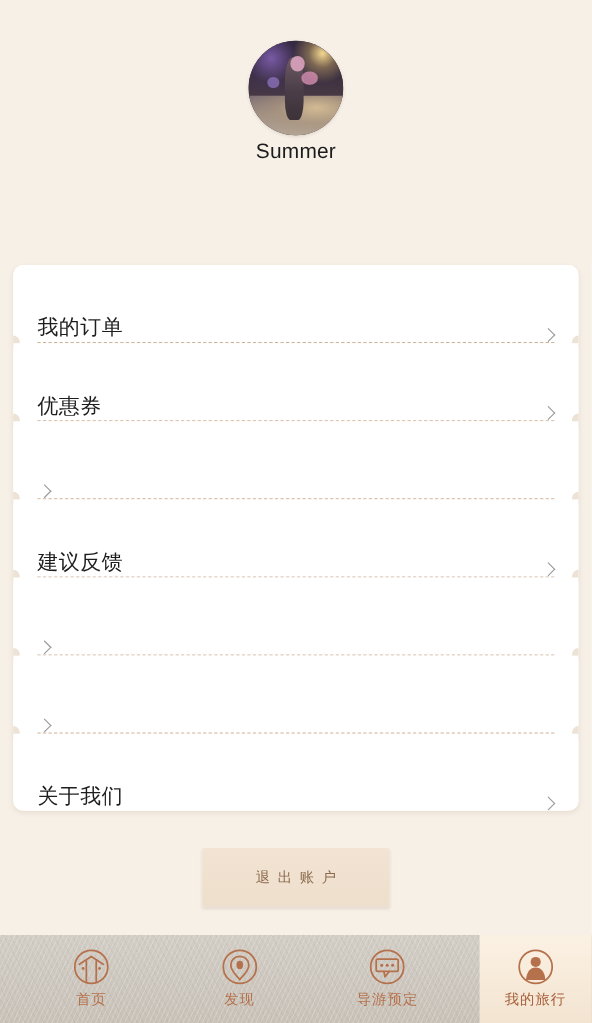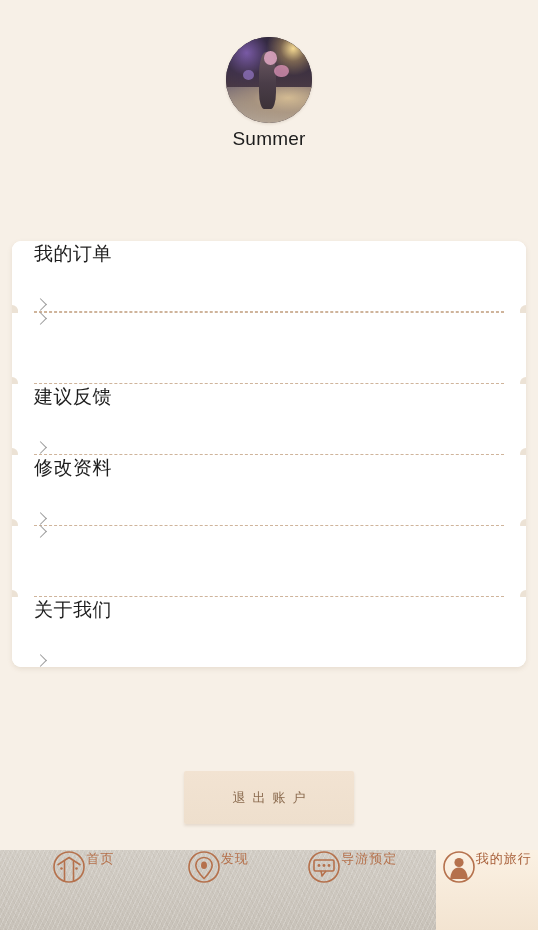--- a/index.html
+++ b/index.html
@@ -103,25 +103,24 @@
     width: 514px;
     background: #ffffff;
     border-radius: 9px;
     box-shadow: 0 2px 5px rgba(150, 122, 96, 0.16);
     overflow: hidden;
   }
   .menu-row {
     position: relative;
     height: 70px;
     display: flex;
-    align-items: flex-start;
+    align-items: flex-end;
     padding: 0 20px 0 22px;
     box-sizing: border-box;
     background: #ffffff;
-    flex-direction: column;
   }
   .menu-row .row-label {
     font-size: 19px;
     color: #1d1d1d;
     letter-spacing: 0.5px;
     flex: 1;
   }
   .chevron-icon {
     width: 12px;
     height: 12px;
@@ -205,21 +204,22 @@
         rgba(120,110,100,0.07) 0px,
         rgba(120,110,100,0.07) 1px,
         rgba(0,0,0,0.00) 1px,
         rgba(0,0,0,0.00) 5px),
       linear-gradient(180deg, #d2cdc5 0%, #c8c2b9 100%);
   }
   .tab-item {
     flex: 1;
     position: relative;
     display: flex;
-    align-items: flex-start;
+    flex-direction: column;
+    align-items: center;
     justify-content: center;
     cursor: pointer;
     margin-left: 32px;
   }
   .tab-item.active {
     background: linear-gradient(180deg, #fbf1e3 0%, #f3e4d1 100%);
   }
   .tab-icon {
     width: 34px;
     height: 34px;
@@ -253,20 +253,24 @@
   <div class="menu-row">
     <span class="row-label">我的订单</span>
     <span class="chevron-icon"></span>
   </div>
   <div class="perf">
     <span class="notch notch-left"></span>
     <span class="perf-line"></span>
     <span class="notch notch-right"></span>
   </div>
 
+  <div class="menu-row">
+    <span class="row-label">优惠券</span>
+    <span class="chevron-icon"></span>
+  </div>
   <div class="perf">
     <span class="notch notch-left"></span>
     <span class="perf-line"></span>
     <span class="notch notch-right"></span>
   </div>
 
   <div class="menu-row">
     <span class="chevron-icon"></span>
   </div>
   <div class="perf">
@@ -279,21 +283,20 @@
     <span class="row-label">建议反馈</span>
     <span class="chevron-icon"></span>
   </div>
   <div class="perf">
     <span class="notch notch-left"></span>
     <span class="perf-line"></span>
     <span class="notch notch-right"></span>
   </div>
 
   <div class="menu-row">
-    <span class="row-label">修改资料</span>
     <span class="chevron-icon"></span>
   </div>
   <div class="perf">
     <span class="notch notch-left"></span>
     <span class="perf-line"></span>
     <span class="notch notch-right"></span>
   </div>
 
   <div class="menu-row">
     <span class="chevron-icon"></span>

